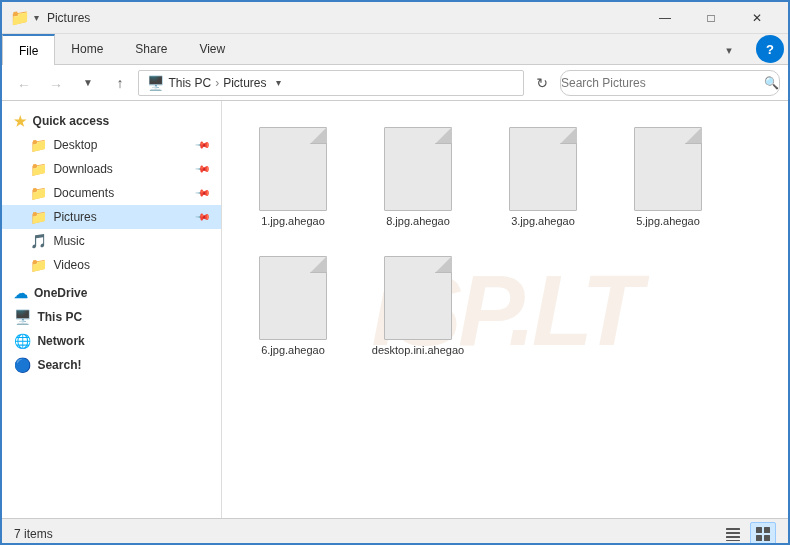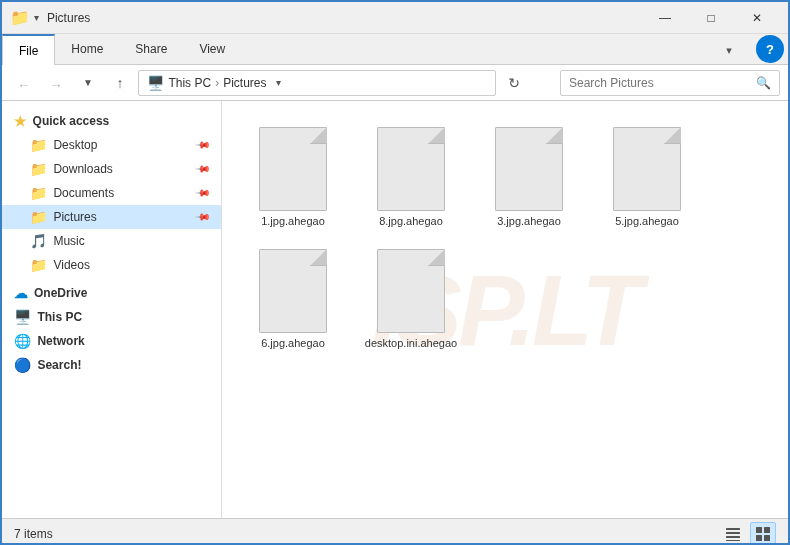--- a/index.html
+++ b/index.html
@@ -137,27 +137,26 @@
       display: flex;
       align-items: center;
       justify-content: center;
       color: #555;
       font-size: 14px;
     }
     .search-box {
       width: 220px;
       height: 26px;
       border: 1px solid #ccc;
-      border-radius: 2px;
-      display: flex;
-      align-items: center;
-      padding: 0 8px;
+      border-radius: 10px;
+      display: flex;
+      align-items: center;
+      padding: 0 0;
       background: #fff;
       gap: 4px;
-      margin-left: 28px;
     }
     .search-input {
       border: none;
       outline: none;
       font-size: 12px;
       color: #999;
       width: 100%;
       background: transparent;
     }
     .search-icon-span { color: #666; font-size: 12px; }
@@ -228,21 +227,21 @@
       color: rgba(200, 150, 100, 0.15);
       font-style: italic;
       pointer-events: none;
       user-select: none;
       white-space: nowrap;
       letter-spacing: -4px;
     }
     .file-grid {
       display: flex;
       flex-wrap: wrap;
-      gap: 8px;
+      gap: 15px;
       position: relative;
       z-index: 1;
     }
     .file-item {
       display: flex;
       flex-direction: column;
       align-items: center;
       width: 110px;
       cursor: pointer;
       padding: 4px;

